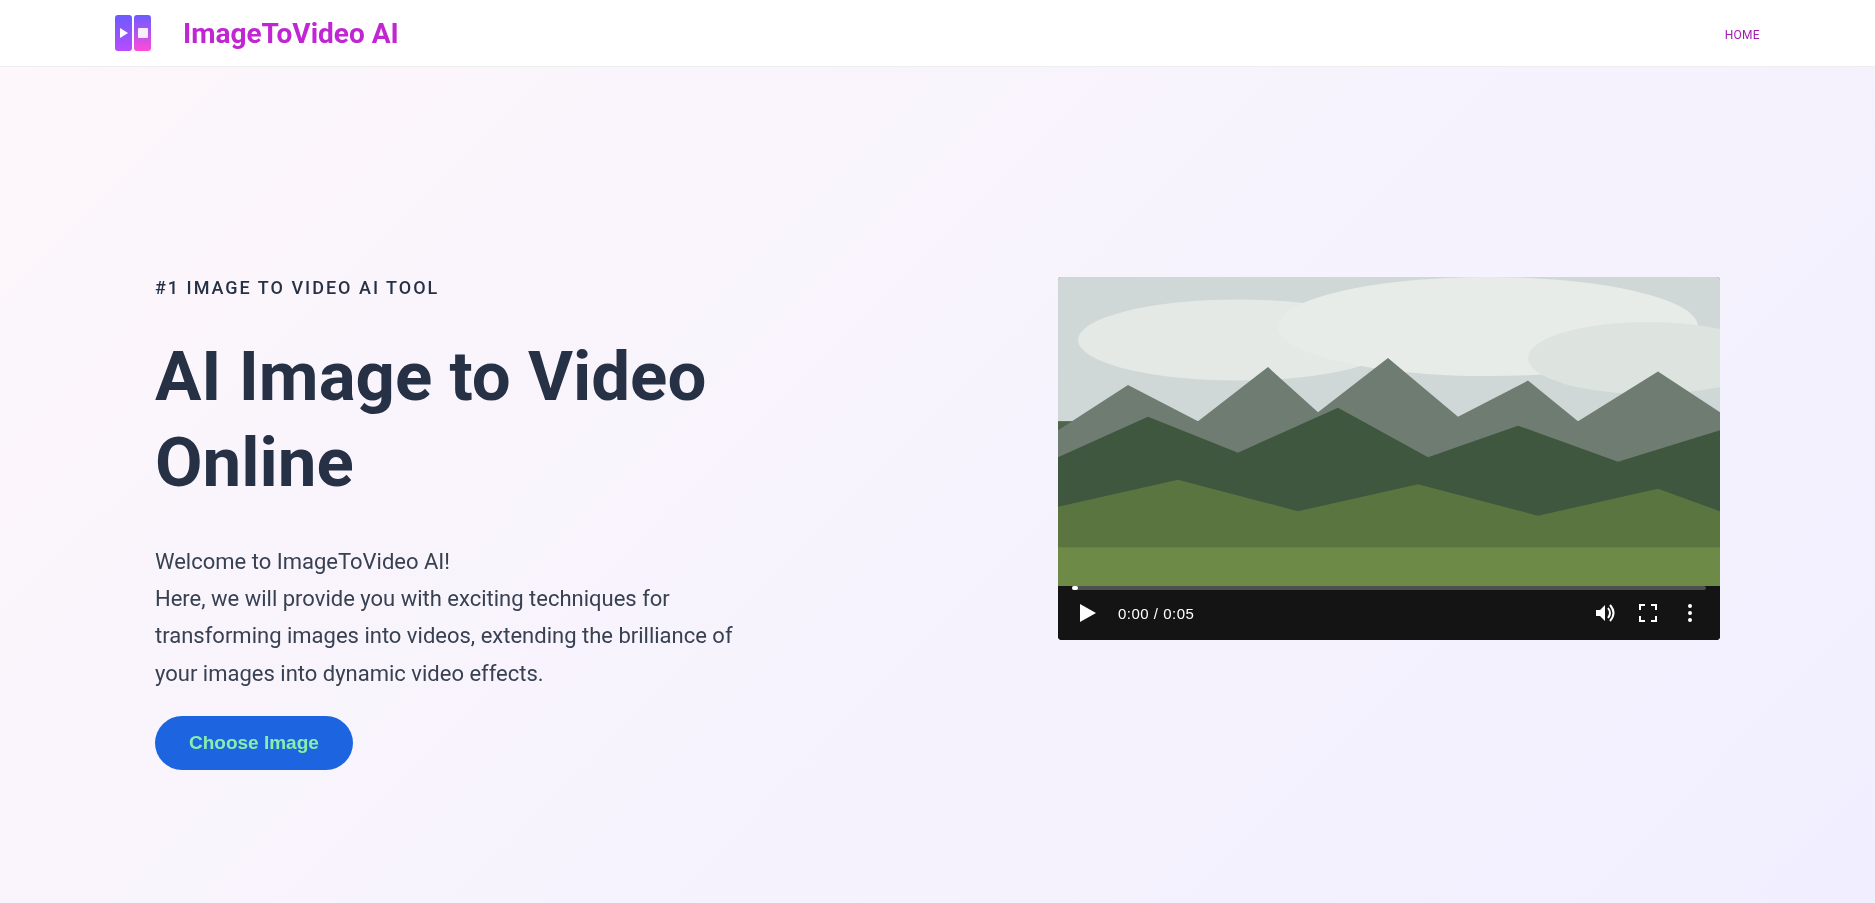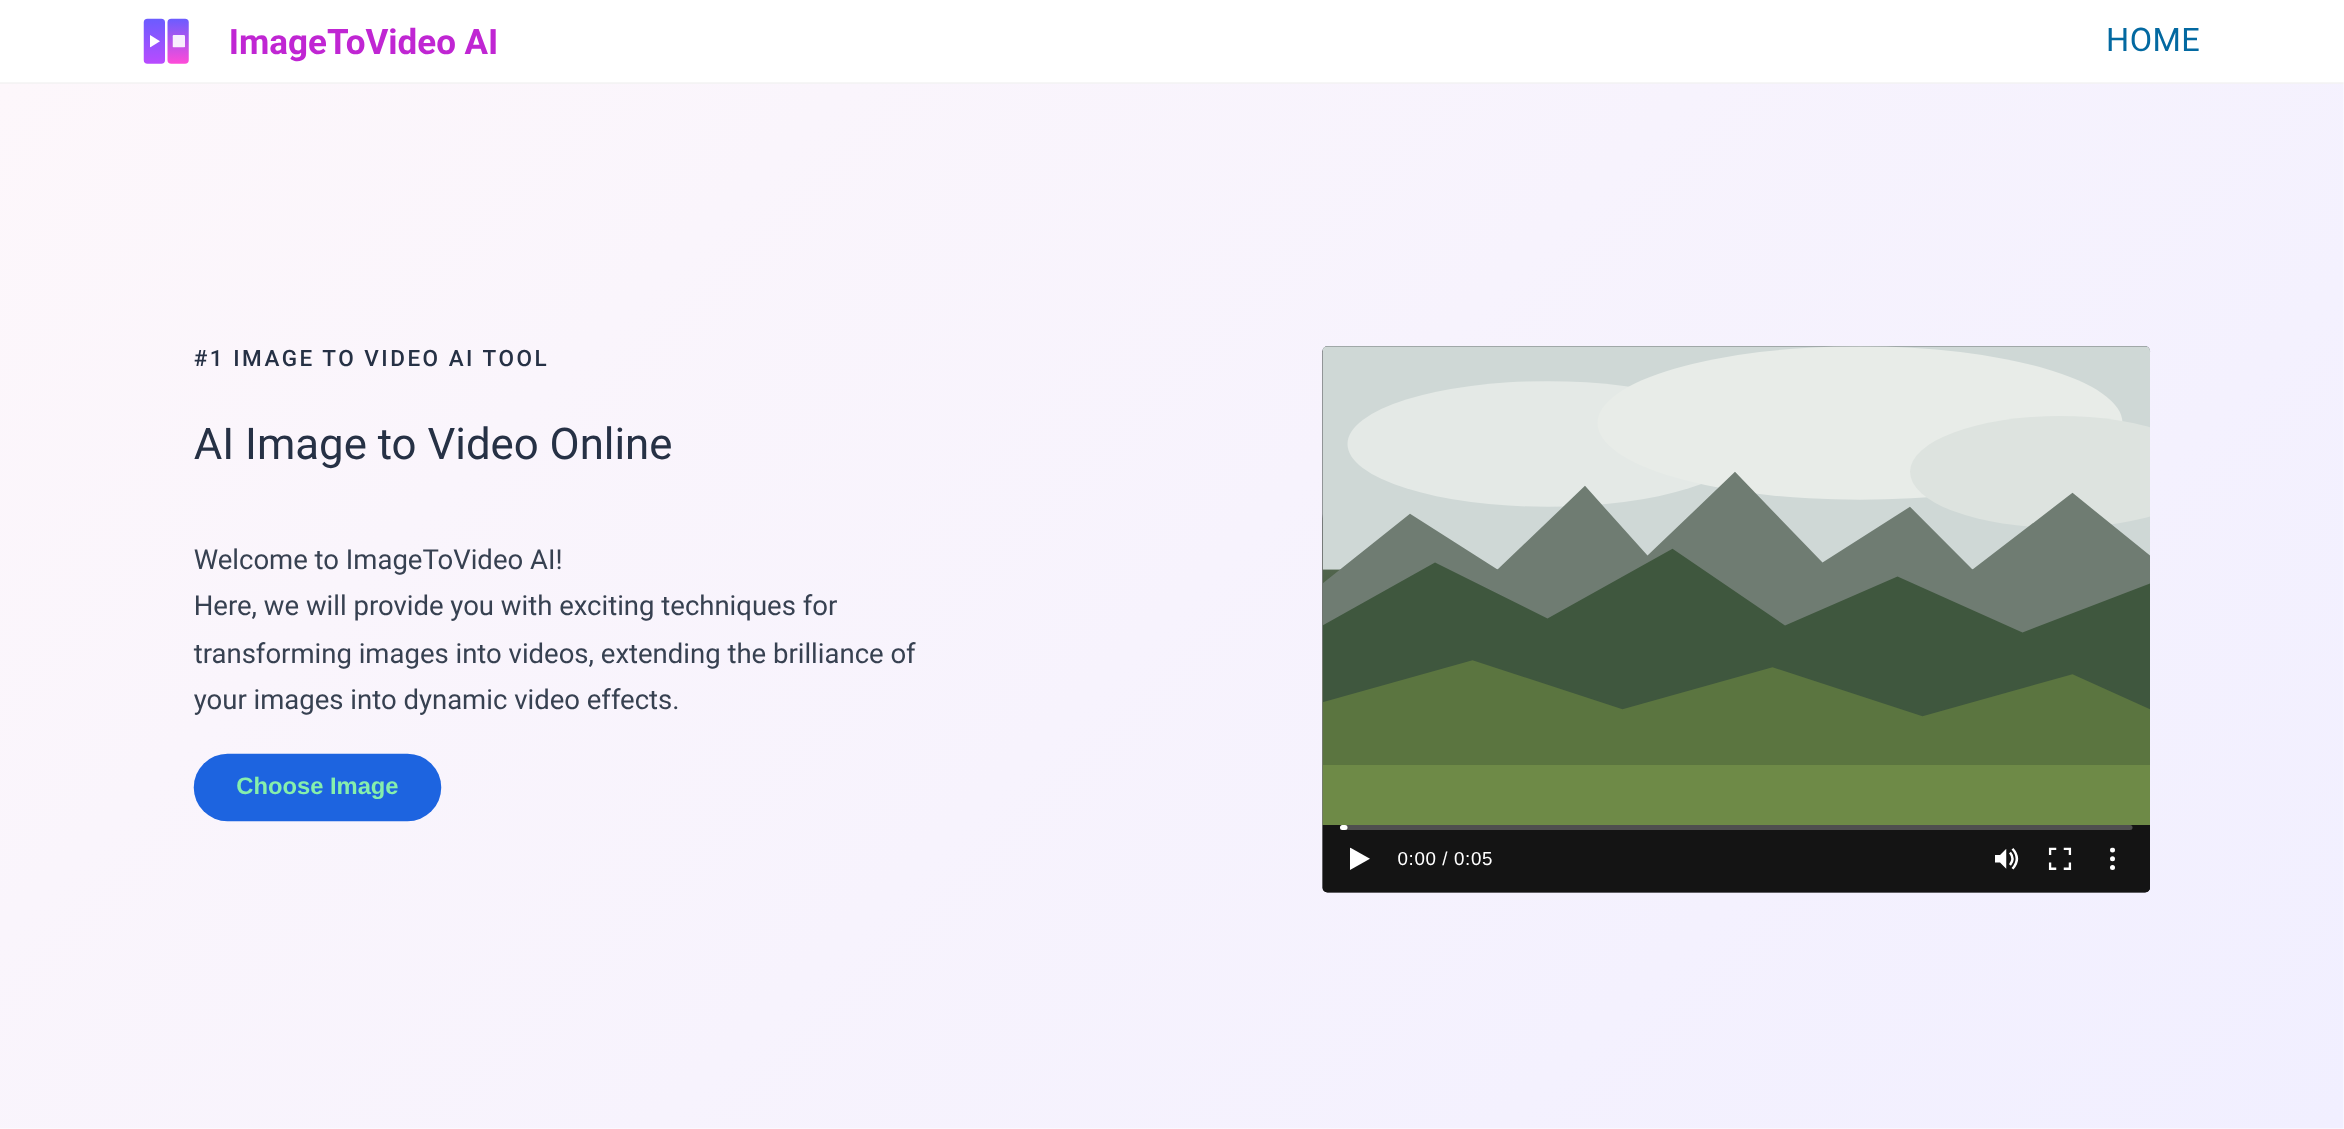--- a/index.html
+++ b/index.html
@@ -39,22 +39,22 @@
   }
   .logo-left { background: linear-gradient(180deg, #6b5cff, #b94bff); }
   .logo-right { background: linear-gradient(180deg, #6b5cff, #ff4bd8); }
   .brand-name {
     font-size: 28px;
     font-weight: 700;
     color: #c026d3;
   }
   nav a {
     text-decoration: none;
-    color: #0369a1;
-    font-size: 26px;
+    color: #a21caf;
+    font-size: 12px;
     letter-spacing: 0.3px;
   }
   .hero {
     background: linear-gradient(135deg, #fdf7fb 0%, #f1efff 100%);
     padding: 210px 155px 88px 155px;
     display: flex;
     gap: 46px;
     align-items: flex-start;
     min-height: 836px;
   }
@@ -62,25 +62,25 @@
     flex: 0 0 590px;
   }
   .tagline {
     font-size: 18px;
     letter-spacing: 2px;
     color: #263145;
     font-weight: 500;
     margin-bottom: 36px;
   }
   .hero-title {
-    font-size: 35px;
+    font-size: 69px;
     line-height: 1.25;
-    font-weight: 400;
+    font-weight: 700;
     color: #263145;
-    margin-bottom: 52px;
+    margin-bottom: 36px;
   }
   .hero-desc {
     font-size: 22px;
     line-height: 1.7;
     color: #374151;
     margin-bottom: 24px;
     max-width: 580px;
   }
   .cta-btn {
     display: inline-block;
@@ -93,21 +93,21 @@
     border-radius: 999px;
     cursor: pointer;
   }
   .hero-right {
     flex: 1;
     display: flex;
     justify-content: flex-end;
   }
   .video-player {
     width: 662px;
-    height: 437px;
+    height: 363px;
     background: #000;
     border-radius: 4px;
     overflow: hidden;
     position: relative;
     display: flex;
     flex-direction: column;
   }
   .video-image {
     flex: 1;
     background: linear-gradient(to bottom, #c5d3d3 0%, #c5d3d3 35%, #5a6b5a 36%, #4a5f42 55%, #6c7f4f 70%, #7f9355 100%);

